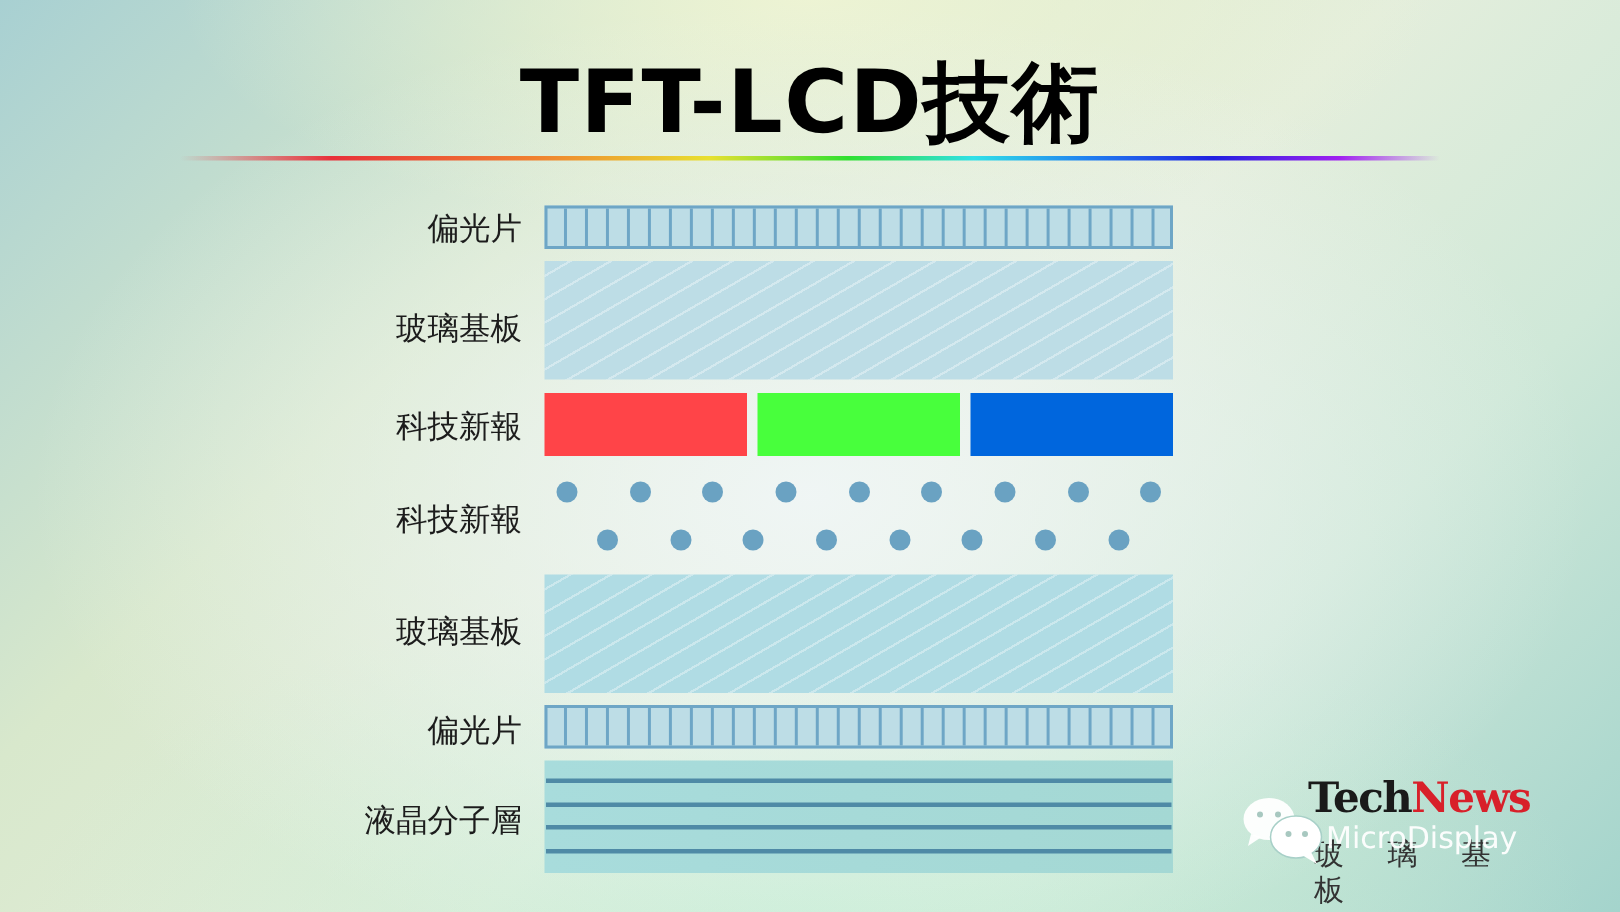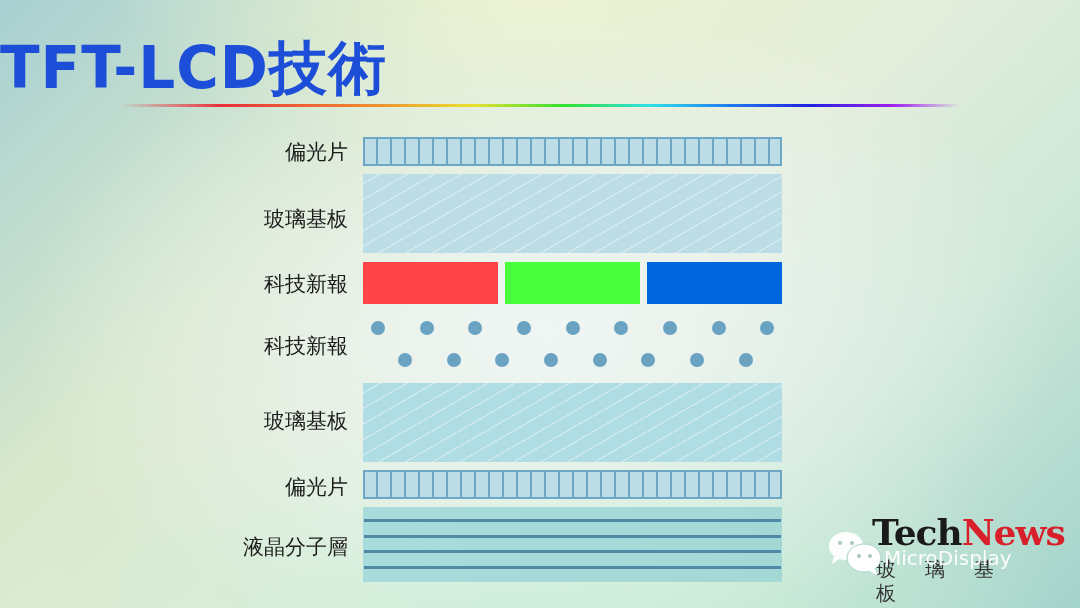--- a/index.html
+++ b/index.html
@@ -6,22 +6,22 @@
   body {
     width: 1080px; height: 608px; position: relative; overflow: hidden;
     font-family: "DejaVu Sans", "Liberation Sans", sans-serif;
     background:
       radial-gradient(ellipse 520px 330px at 540px 330px, rgba(240,246,246,0.95) 0%, rgba(240,246,246,0) 100%),
       radial-gradient(ellipse 420px 160px at 540px 0px, rgba(238,244,212,0.95) 0%, rgba(238,244,212,0) 100%),
       radial-gradient(ellipse 520px 220px at 540px 608px, rgba(200,238,214,0.9) 0%, rgba(200,238,214,0) 100%),
       linear-gradient(135deg, #a8d0d2 0%, #d8e8cc 30%, #e4eedc 55%, #cfe8d8 75%, #a4d4cc 100%);
   }
   .title {
-    position: absolute; left: 0; right: 0; top: 30px; 
-    font-size: 58px; font-weight: bold; color: #1d4ed8; letter-spacing: 1px;
+    position: absolute; left: 0; right: 0; top: 30px; text-align: center;
+    font-size: 58px; font-weight: bold; color: #000000; letter-spacing: 1px;
     line-height: 76px;
   }
   .rainbow {
     position: absolute; left: 120px; top: 104px; width: 840px; height: 3px;
     background: linear-gradient(90deg,
       rgba(255,60,70,0) 0%, #e8303a 12%, #f08030 28%, #e8e030 42%,
       #30e030 53%, #30e0e8 63%, #2080f0 72%, #2020e0 82%, #a020f0 92%, rgba(200,60,240,0) 100%);
     border-radius: 2px;
   }
   .label {
@@ -45,21 +45,21 @@
   .filter { height: 42px; display: flex; justify-content: space-between; }
   .filter .sw { width: 135px; height: 42px; }
   .dots { height: 60px; }
   .dot { position: absolute; width: 14px; height: 14px; border-radius: 50%; background: #6aa2c2; }
   .backlight {
     height: 75px;
     background: linear-gradient(90deg, #a8dcdc, #a4d8d4);
   }
   .backlight .ln { position: absolute; left: 1px; right: 1px; height: 3px; background: #4f8aa6; }
   .logo { position: absolute; left: 826px; top: 512px; width: 240px; height: 90px; }
-  .tech { position: absolute; left: 46px; top: 0px; font-size: 36px; font-weight: bold; color: #1a1a1a; font-family: "DejaVu Serif", serif; letter-spacing: -1px; line-height: 40px; }
+  .tech { position: absolute; left: 46px; top: 0px; font-size: 28px; font-weight: bold; color: #1a1a1a; font-family: "DejaVu Serif", serif; letter-spacing: -1px; line-height: 40px; }
   .tech .news { color: #d8202a; }
   .micro { position: absolute; left: 58px; top: 32px; font-size: 20px; color: #ffffff; line-height: 28px; letter-spacing: 0px; opacity: 0.95; }
   .chn { position: absolute; left: 50px; top: 45px; font-size: 20px; color: #333; letter-spacing: 29px; line-height: 24px; }
   .wechat { position: absolute; left: 0; top: 16px; width: 60px; height: 50px; }
 </style>
 </head>
 <body>
 
 <div class="title">TFT-LCD技術</div>
 <div class="rainbow"></div>

